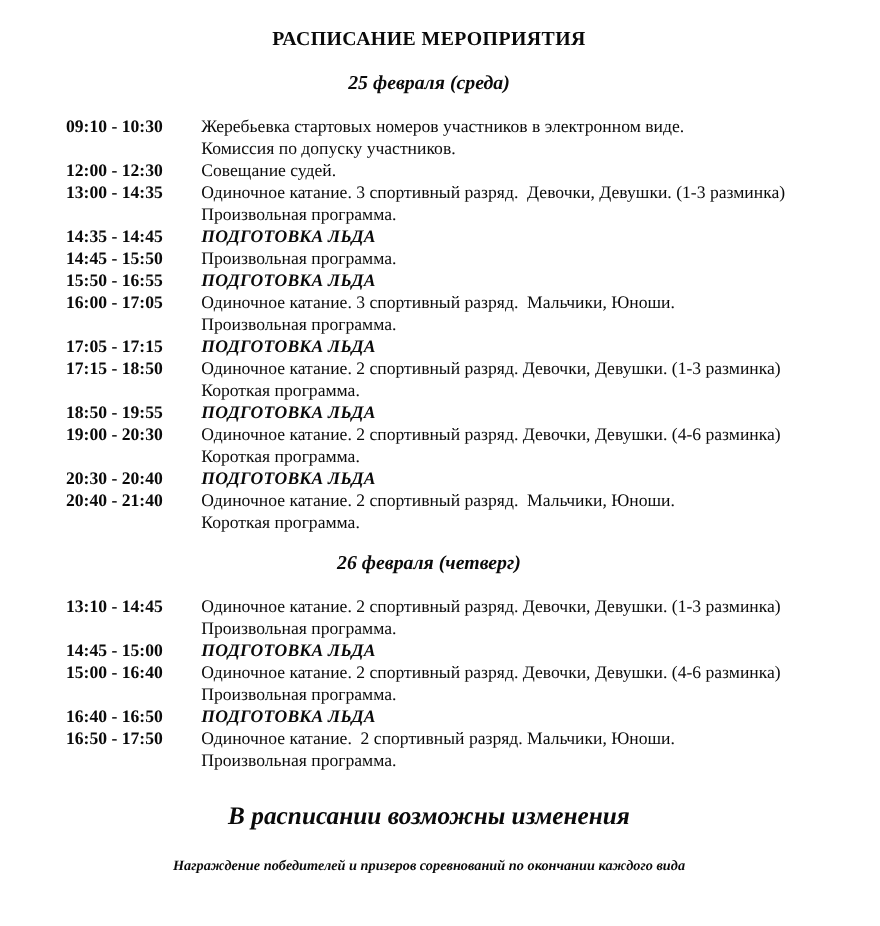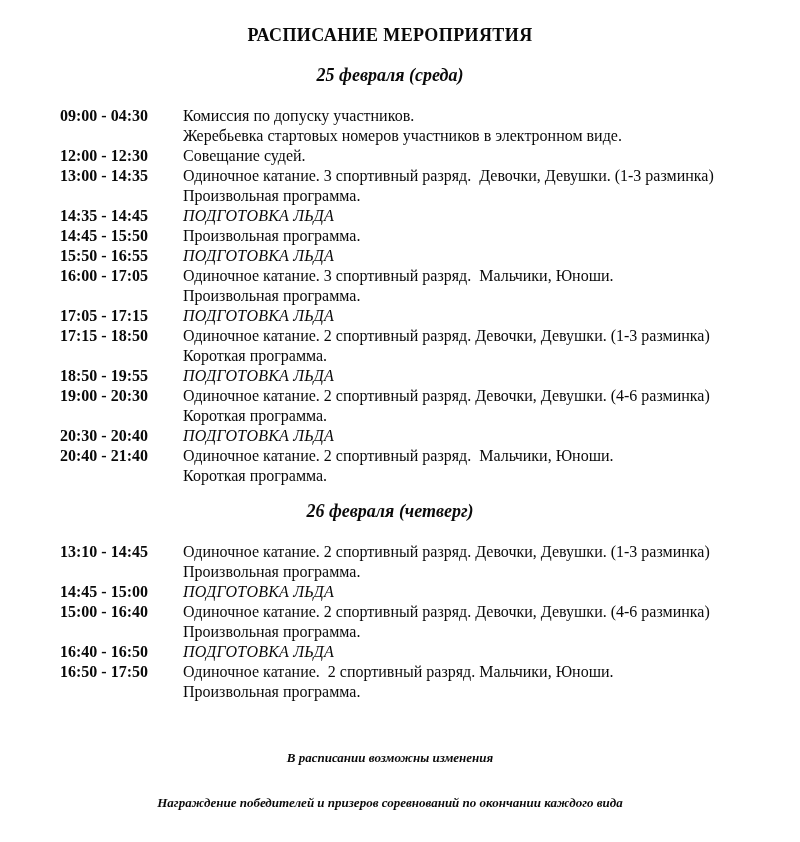--- a/index.html
+++ b/index.html
@@ -43,27 +43,27 @@
   .row.gap-after { }
   .time {
     flex: none;
     width: 123px;
     font-weight: bold;
     white-space: nowrap;
   }
   .desc { flex: 1; }
   .line { white-space: pre-wrap; }
   .row.ice .line {
-    font-weight: normal;
+    font-weight: bold;
     font-style: italic;
     letter-spacing: 0.2px;
   }
   .footer-note {
-    margin-top: 44px;
-    font-size: 13px;
+    margin-top: 28px;
+    font-size: 23px;
     line-height: 24px;
     font-weight: bold;
     font-style: italic;
     text-align: center;
   }
   .footer-award {
     margin-top: 21px;
     font-size: 13px;
     line-height: 24px;
     font-weight: bold;
@@ -74,24 +74,24 @@
 </head>
 <body>
 
 <div class="page">
   <h1 class="title">РАСПИСАНИЕ МЕРОПРИЯТИЯ</h1>
   <div id="days">
       <section class="day-section">
         <h2 class="day-heading">25 февраля (среда)</h2>
         <div class="rows">
           <div class="row align-top">
-            <div class="time">09:00 - 04:30</div>
-            <div class="desc">
+            <div class="time">09:10 - 10:30</div>
+            <div class="desc">
+              <div class="line">Жеребьевка стартовых номеров участников в электронном виде.</div>
               <div class="line">Комиссия по допуску участников.</div>
-              <div class="line">Жеребьевка стартовых номеров участников в электронном виде.</div>
             </div>
           </div>
           <div class="row align-top gap-after">
             <div class="time">12:00 - 12:30</div>
             <div class="desc">
               <div class="line">Совещание судей.</div>
             </div>
           </div>
           <div class="row align-top">
             <div class="time">13:00 - 14:35</div>

